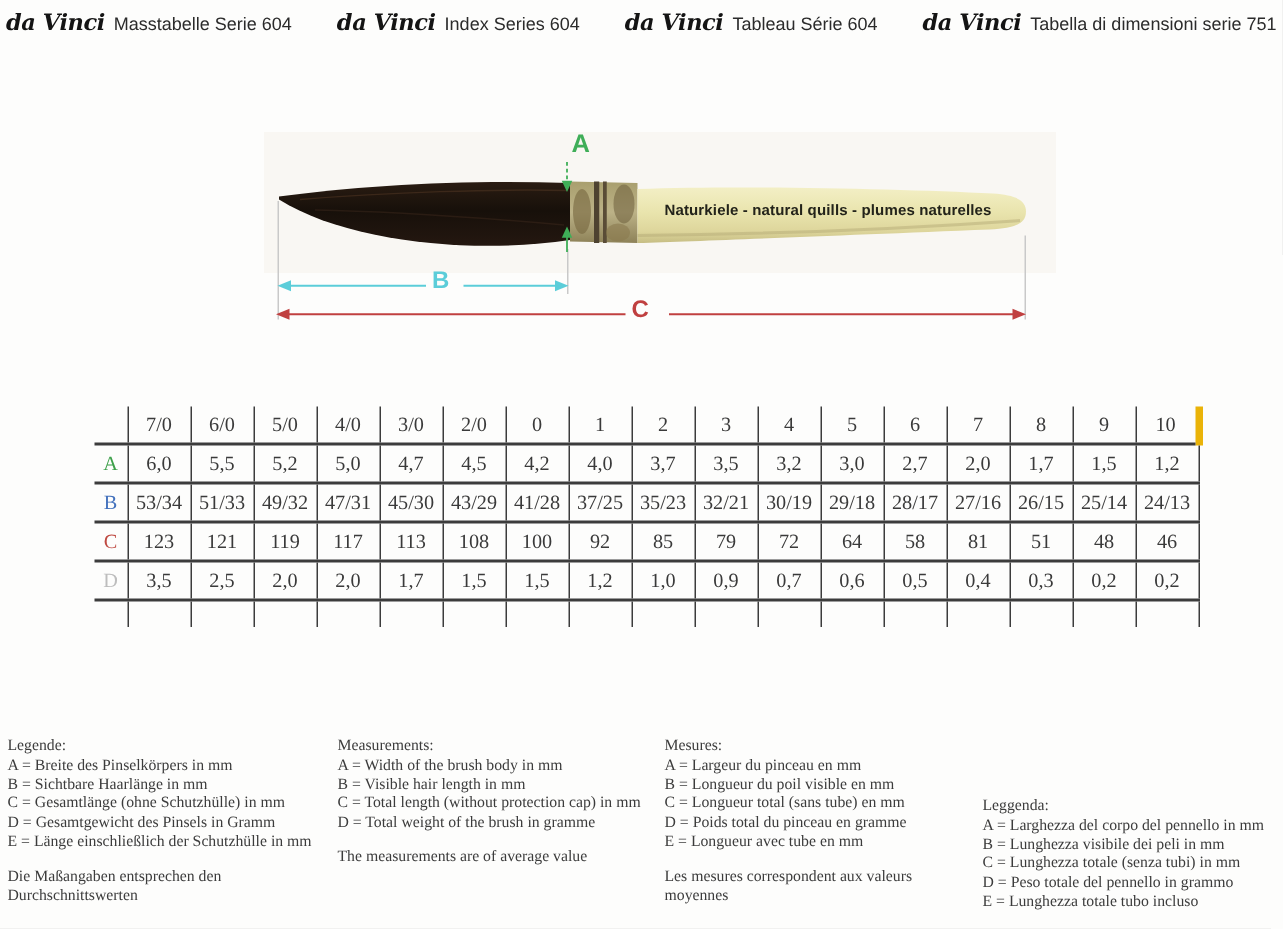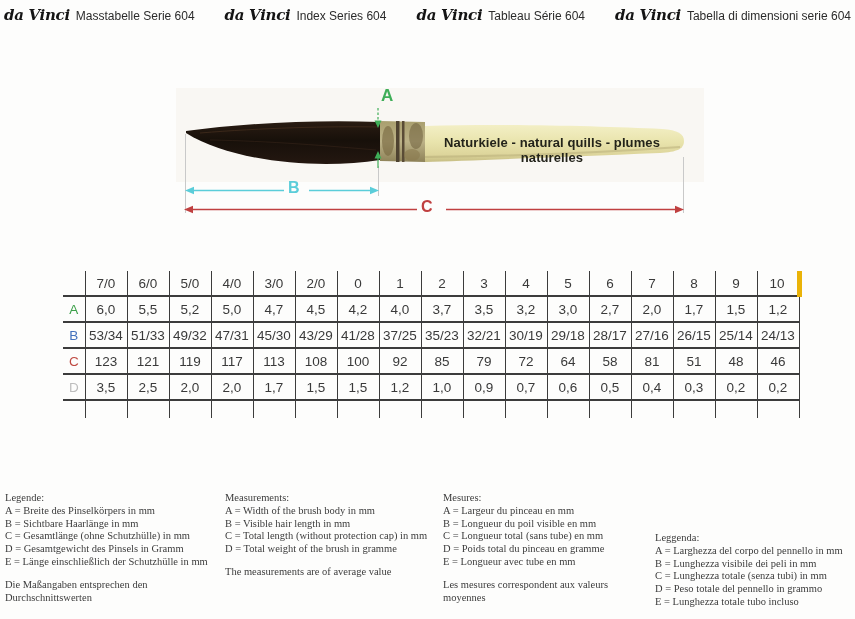--- a/index.html
+++ b/index.html
@@ -21,24 +21,24 @@
   .hlabel{font-size:12px;color:#2b2b2b;}
   
   .figure{position:absolute;top:0;left:0;width:855px;height:250px;}
   .figure svg{position:absolute;top:0;left:0;}
   .dim-letter{position:absolute;font-weight:bold;line-height:1;}
   .dim-a{left:381px;top:87px;font-size:17px;}
   .dim-b{left:288px;top:180px;font-size:16px;}
   .dim-c{left:421px;top:199px;font-size:16px;}
   .handle-text{
     position:absolute;left:432px;top:135px;width:240px;text-align:center;
-    font-size:13px;font-weight:bold;color:#23231a;letter-spacing:0.1px;
+    font-size:10px;font-weight:bold;color:#23231a;letter-spacing:0.1px;
   }
   
-  .table-wrap{position:absolute;left:63px;top:271px;}
+  .table-wrap{position:absolute;left:63px;top:271px;font-family:Liberation Serif, serif;}
   table.size-table{border-collapse:collapse;table-layout:fixed;}
   .size-table th,.size-table td{
     padding:0;text-align:center;font-weight:normal;
     font-size:13.5px;color:#3a3a3a;height:24px;overflow:hidden;
   }
   .size-table thead th{border-left:1px solid #3c3c3c;border-bottom:2px solid #3c3c3c;}
   .size-table thead th.lbl{border-left:none;}
   .size-table thead th.last{border-right:5px solid #eab308;}
   .size-table tbody td{border-left:1px solid #3c3c3c;border-bottom:2px solid #3c3c3c;}
   .size-table tbody td.lbl{border-left:none;font-size:13.5px;}
@@ -67,21 +67,21 @@
     <div class="hgroup">
       <span class="davinci">da Vinci</span>
       <span class="hlabel">Index Series 604</span>
     </div>
     <div class="hgroup">
       <span class="davinci">da Vinci</span>
       <span class="hlabel">Tableau Série 604</span>
     </div>
     <div class="hgroup">
       <span class="davinci">da Vinci</span>
-      <span class="hlabel">Tabella di dimensioni serie 604</span>
+      <span class="hlabel">Tabella di dimensioni serie 751</span>
     </div>
   </div>
 
   <div class="figure">
     <svg width="855" height="250" viewBox="0 0 855 250">
       <defs>
         <linearGradient id="hairGrad" x1="0" y1="0" x2="0" y2="1">
           <stop offset="0" stop-color="#2a1c12"></stop>
           <stop offset="0.45" stop-color="#17100a"></stop>
           <stop offset="1" stop-color="#241710"></stop>

